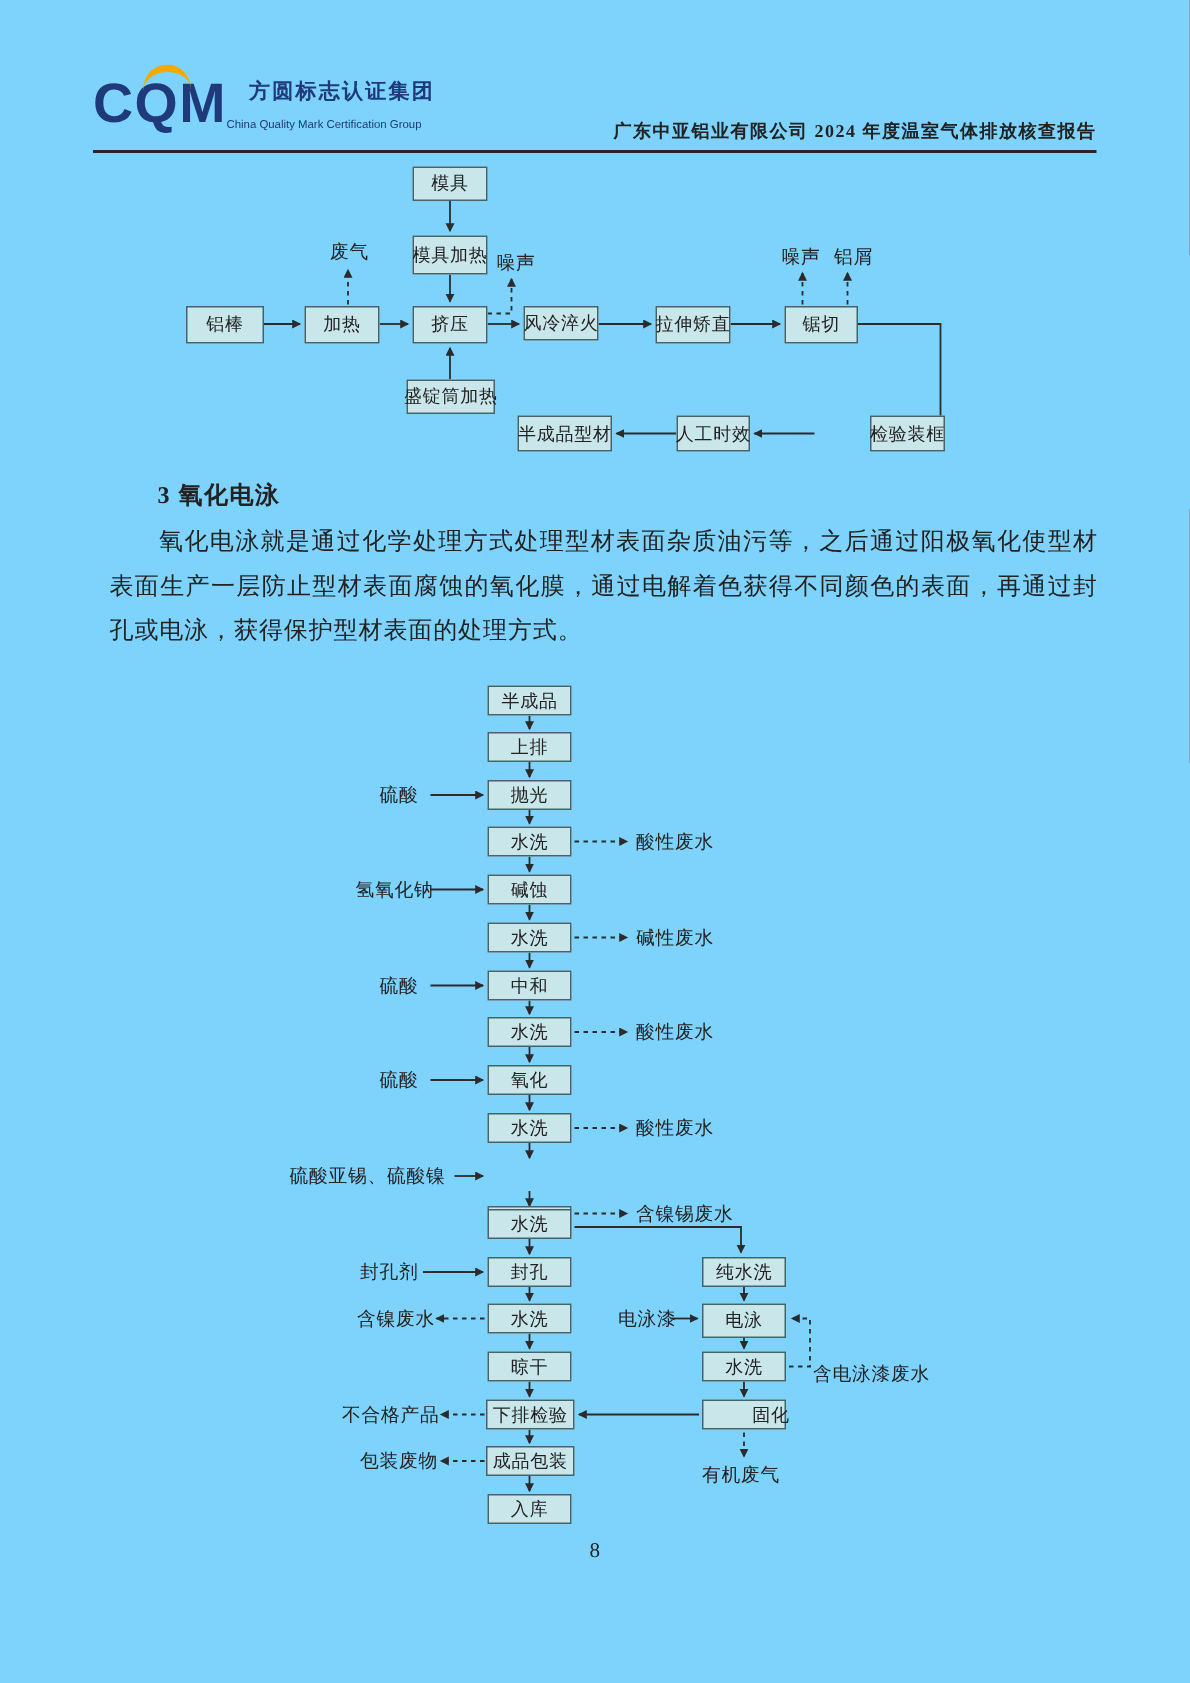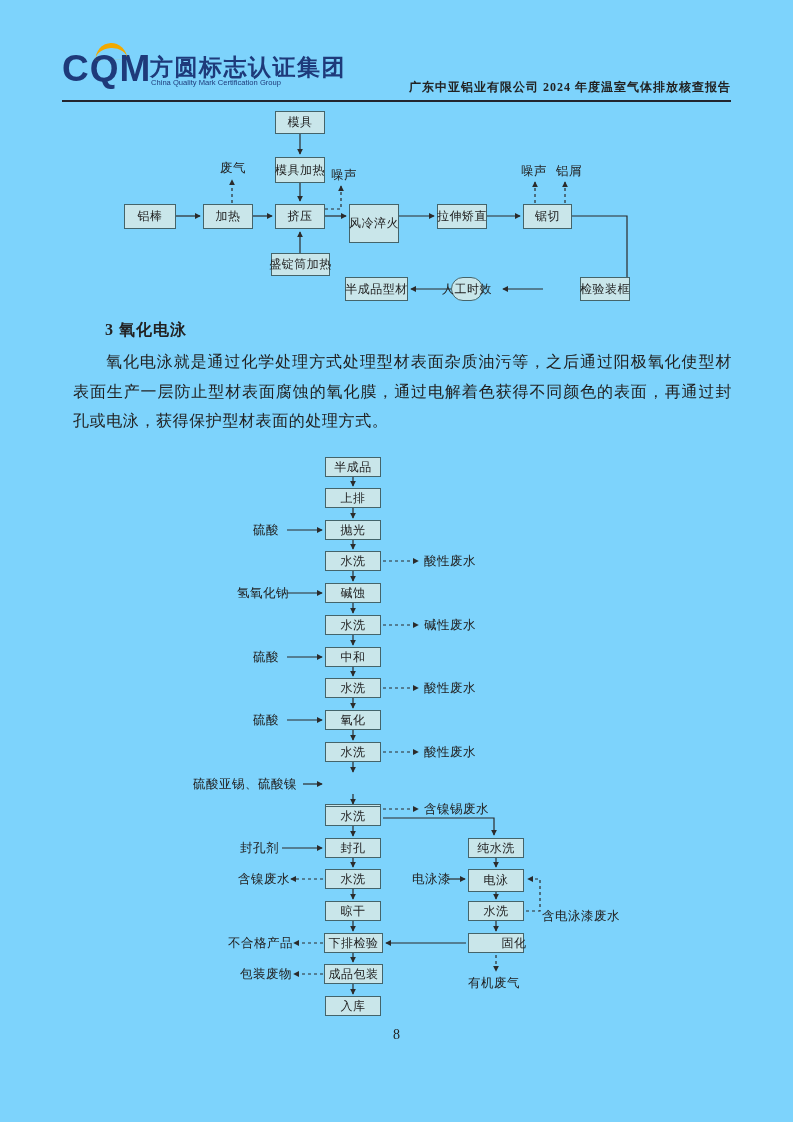--- a/index.html
+++ b/index.html
@@ -7,21 +7,21 @@
     position:relative;width:793px;height:1122px;margin:0 auto;
     background:#7dd3fc;overflow:hidden;
     font-family:"Liberation Serif","DejaVu Serif",serif;color:#222;
   }
   
   .logo{position:absolute;left:62px;top:44px;width:260px;height:52px;}
   .cqm{position:absolute;left:0;top:6px;font-family:"Liberation Sans","DejaVu Sans",sans-serif;
        font-weight:bold;font-size:37px;letter-spacing:1px;color:#1e3a7a;line-height:1;}
   .logo-arc{position:absolute;left:33px;top:-1px;width:32px;height:12px;
        border-top:5px solid #f2a900;border-radius:50% 50% 0 0/100% 100% 0 0;transform:rotate(-3deg);}
-  .org-cn{position:absolute;left:88px;top:8px;font-weight:bold;font-size:23px;color:#1e3a7a;
+  .org-cn{position:absolute;left:104px;top:8px;font-weight:bold;font-size:14px;color:#1e3a7a;
        letter-spacing:1.5px;font-family:"Liberation Sans","DejaVu Sans",sans-serif;white-space:nowrap;}
   .org-en{position:absolute;left:89px;top:34px;font-size:7.6px;color:#1e3a7a;
        font-family:"Liberation Sans","DejaVu Sans",sans-serif;white-space:nowrap;}
   .doc-title{position:absolute;right:62px;top:79px;font-size:12px;font-weight:bold;
        letter-spacing:1px;color:#222;white-space:nowrap;}
   .header-rule{position:absolute;left:62px;top:100px;width:669px;height:2px;background:#23252e;}
   
   .edges-layer{position:absolute;left:0;top:0;width:793px;height:1122px;pointer-events:none;}
   .flow-node{
     position:absolute;background:#c9e6ea;border:1px solid #44646a;
@@ -114,26 +114,26 @@
       <polyline points="466,943 386,943" class="edge" marker-end="url(#arr)"></polyline>
       <polyline points="496,955 496,971" class="edge dashed" marker-end="url(#arr)"></polyline>
     </svg>
 
   <div id="chart1">
       <div class="flow-node" style="left: 275px; top: 111px; width: 50px; height: 23px;">模具</div>
       <div class="flow-node" style="left: 275px; top: 157px; width: 50px; height: 26px;">模具加热</div>
       <div class="flow-node" style="left: 124px; top: 204px; width: 52px; height: 25px;">铝棒</div>
       <div class="flow-node" style="left: 203px; top: 204px; width: 50px; height: 25px;">加热</div>
       <div class="flow-node" style="left: 275px; top: 204px; width: 50px; height: 25px;">挤压</div>
-      <div class="flow-node" style="left: 349px; top: 204px; width: 50px; height: 39px;">风冷淬火</div>
+      <div class="flow-node" style="left: 349px; top: 204px; width: 50px; height: 23px;">风冷淬火</div>
       <div class="flow-node" style="left: 437px; top: 204px; width: 50px; height: 25px;">拉伸矫直</div>
       <div class="flow-node" style="left: 523px; top: 204px; width: 49px; height: 25px;">锯切</div>
       <div class="flow-node" style="left: 271px; top: 253px; width: 59px; height: 23px;">盛锭筒加热</div>
       <div class="flow-node" style="left: 345px; top: 277px; width: 63px; height: 24px;">半成品型材</div>
-      <div class="flow-node" style="left: 451px; top: 277px; width: 32px; height: 24px; border-radius: 12px;">人工时效</div>
+      <div class="flow-node" style="left: 451px; top: 277px; width: 49px; height: 24px;">人工时效</div>
       <div class="flow-node" style="left: 543px; top: 277px; width: 50px; height: 24px; margin-left: 37px;">检验装框</div>
       <div class="flow-label" style="left: 220px; top: 161px;">废气</div>
       <div class="flow-label" style="left: 331px; top: 168px;">噪声</div>
       <div class="flow-label" style="left: 521px; top: 164px;">噪声</div>
       <div class="flow-label" style="left: 556px; top: 164px;">铝屑</div>
     </div>
   <div id="chart2">
       <div class="flow-node" style="left: 325px; top: 457px; width: 56px; height: 20px;">半成品</div>
       <div class="flow-node" style="left: 325px; top: 488px; width: 56px; height: 20px;">上排</div>
       <div class="flow-node" style="left: 325px; top: 520px; width: 56px; height: 20px;">抛光</div>

